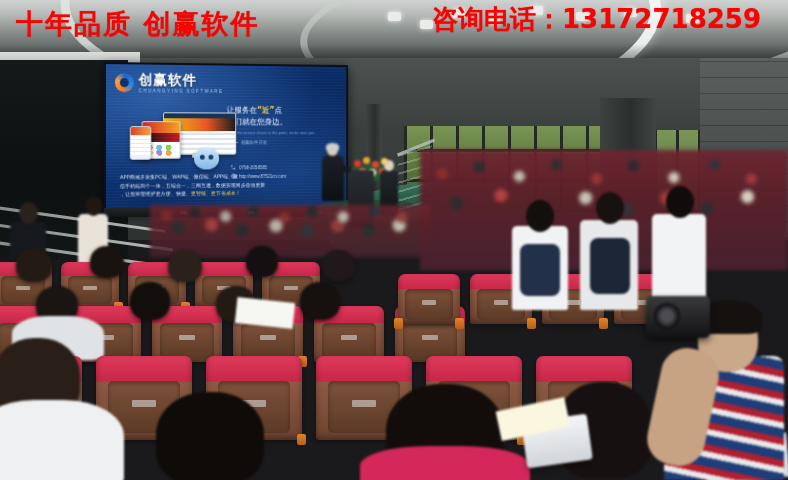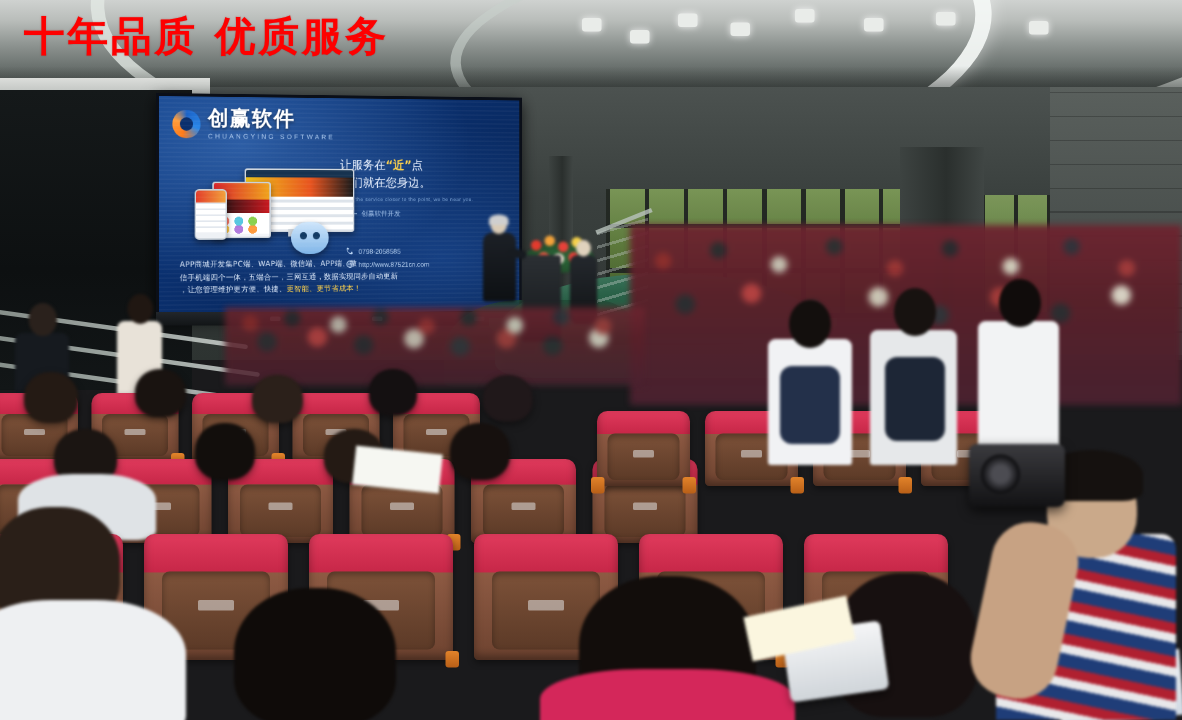--- a/index.html
+++ b/index.html
@@ -643,15 +643,16 @@
 
   <div class="camera-guy blur">
     <span class="cg-shirt"></span>
     <span class="cg-head"></span>
     <span class="cg-hair"></span>
     <span class="cg-arm"></span>
     <span class="cg-cam"></span>
     <span class="cg-lens"></span>
   </div>
 
-  <div class="ov ov-left">十年品质  优质服务</div>
+  <div class="ov ov-left">十年品质  创赢软件</div>
+  <div class="ov ov-right">咨询电话：13172718259</div>
 
 </div>
 
 </body></html>

